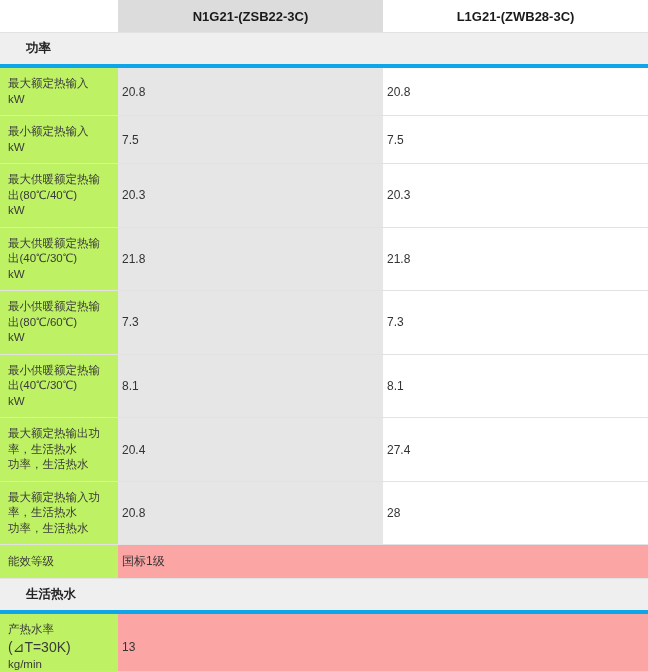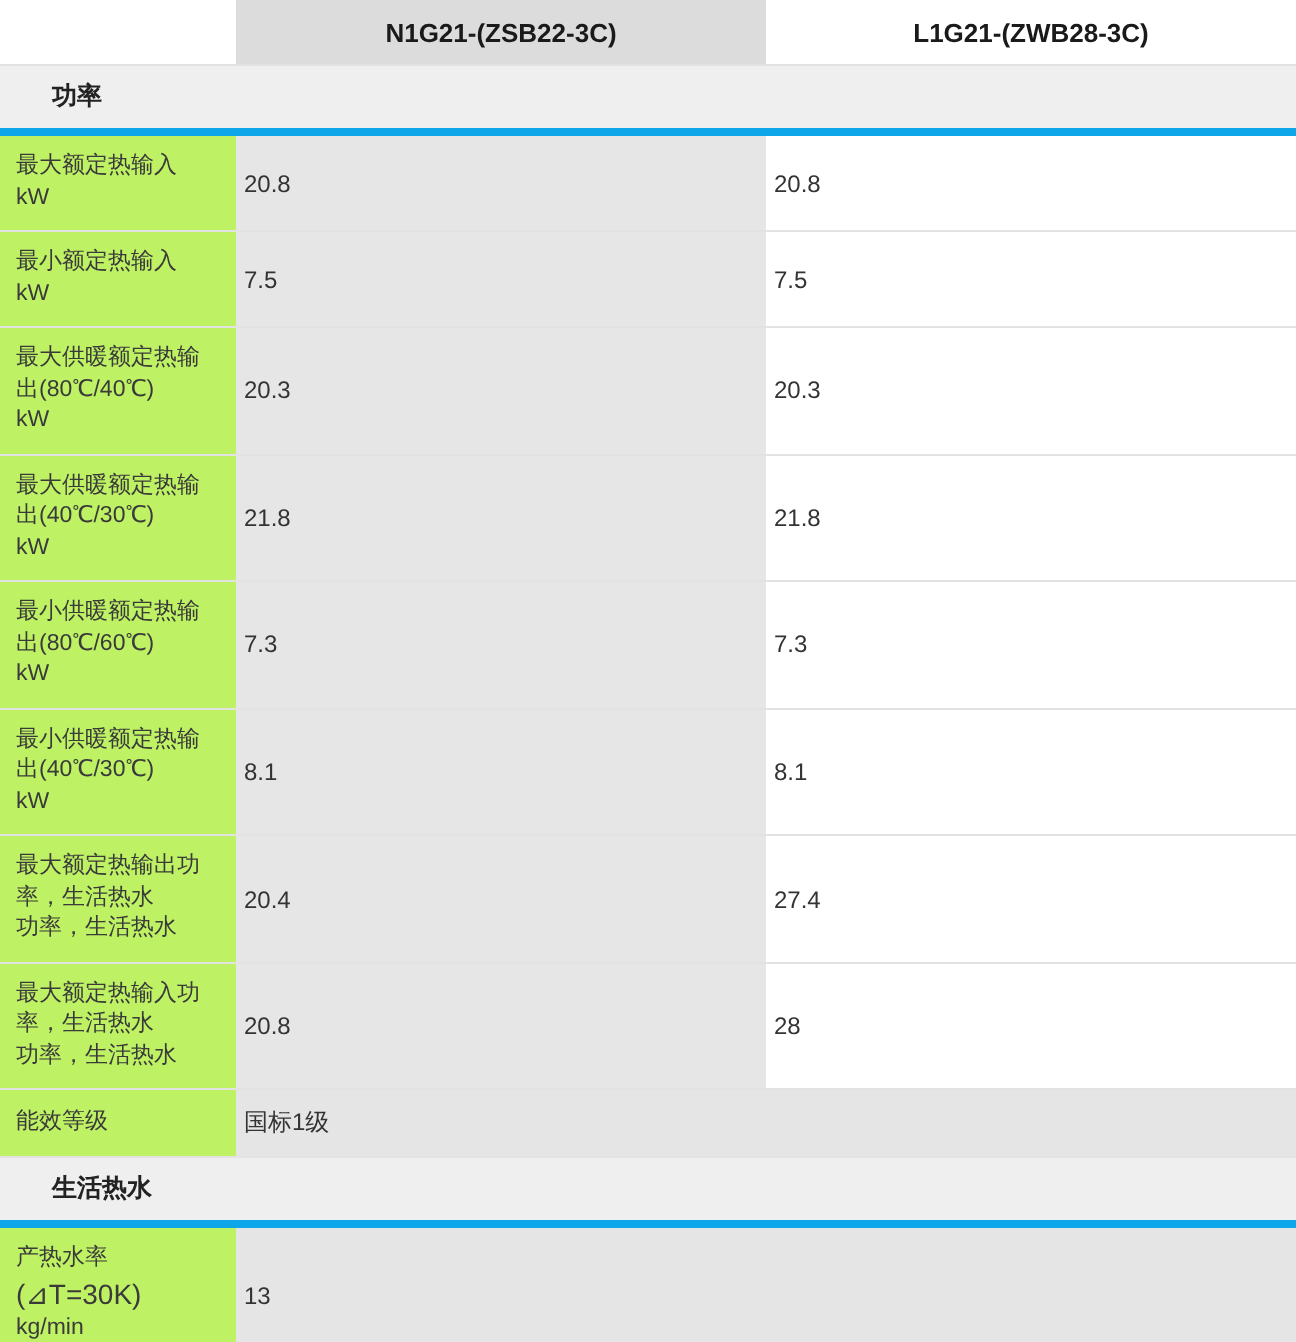--- a/index.html
+++ b/index.html
@@ -70,21 +70,21 @@
     font-size: 11.5px;
   }
   td.val {
     color: #333333;
     font-size: 12px;
     padding: 8px 4px;
   }
   td.val.shade { background: #e6e6e6; }
   td.val.plain { background: #ffffff; }
   td.val.span-shade {
-    background: #e5e5e5;
+    background: #fca5a5;
   }
   .sub { font-size: 14px; }
 </style>
 </head>
 <body>
 
 <table class="spec">
   <colgroup>
     <col class="c-label">
     <col class="c-a">

